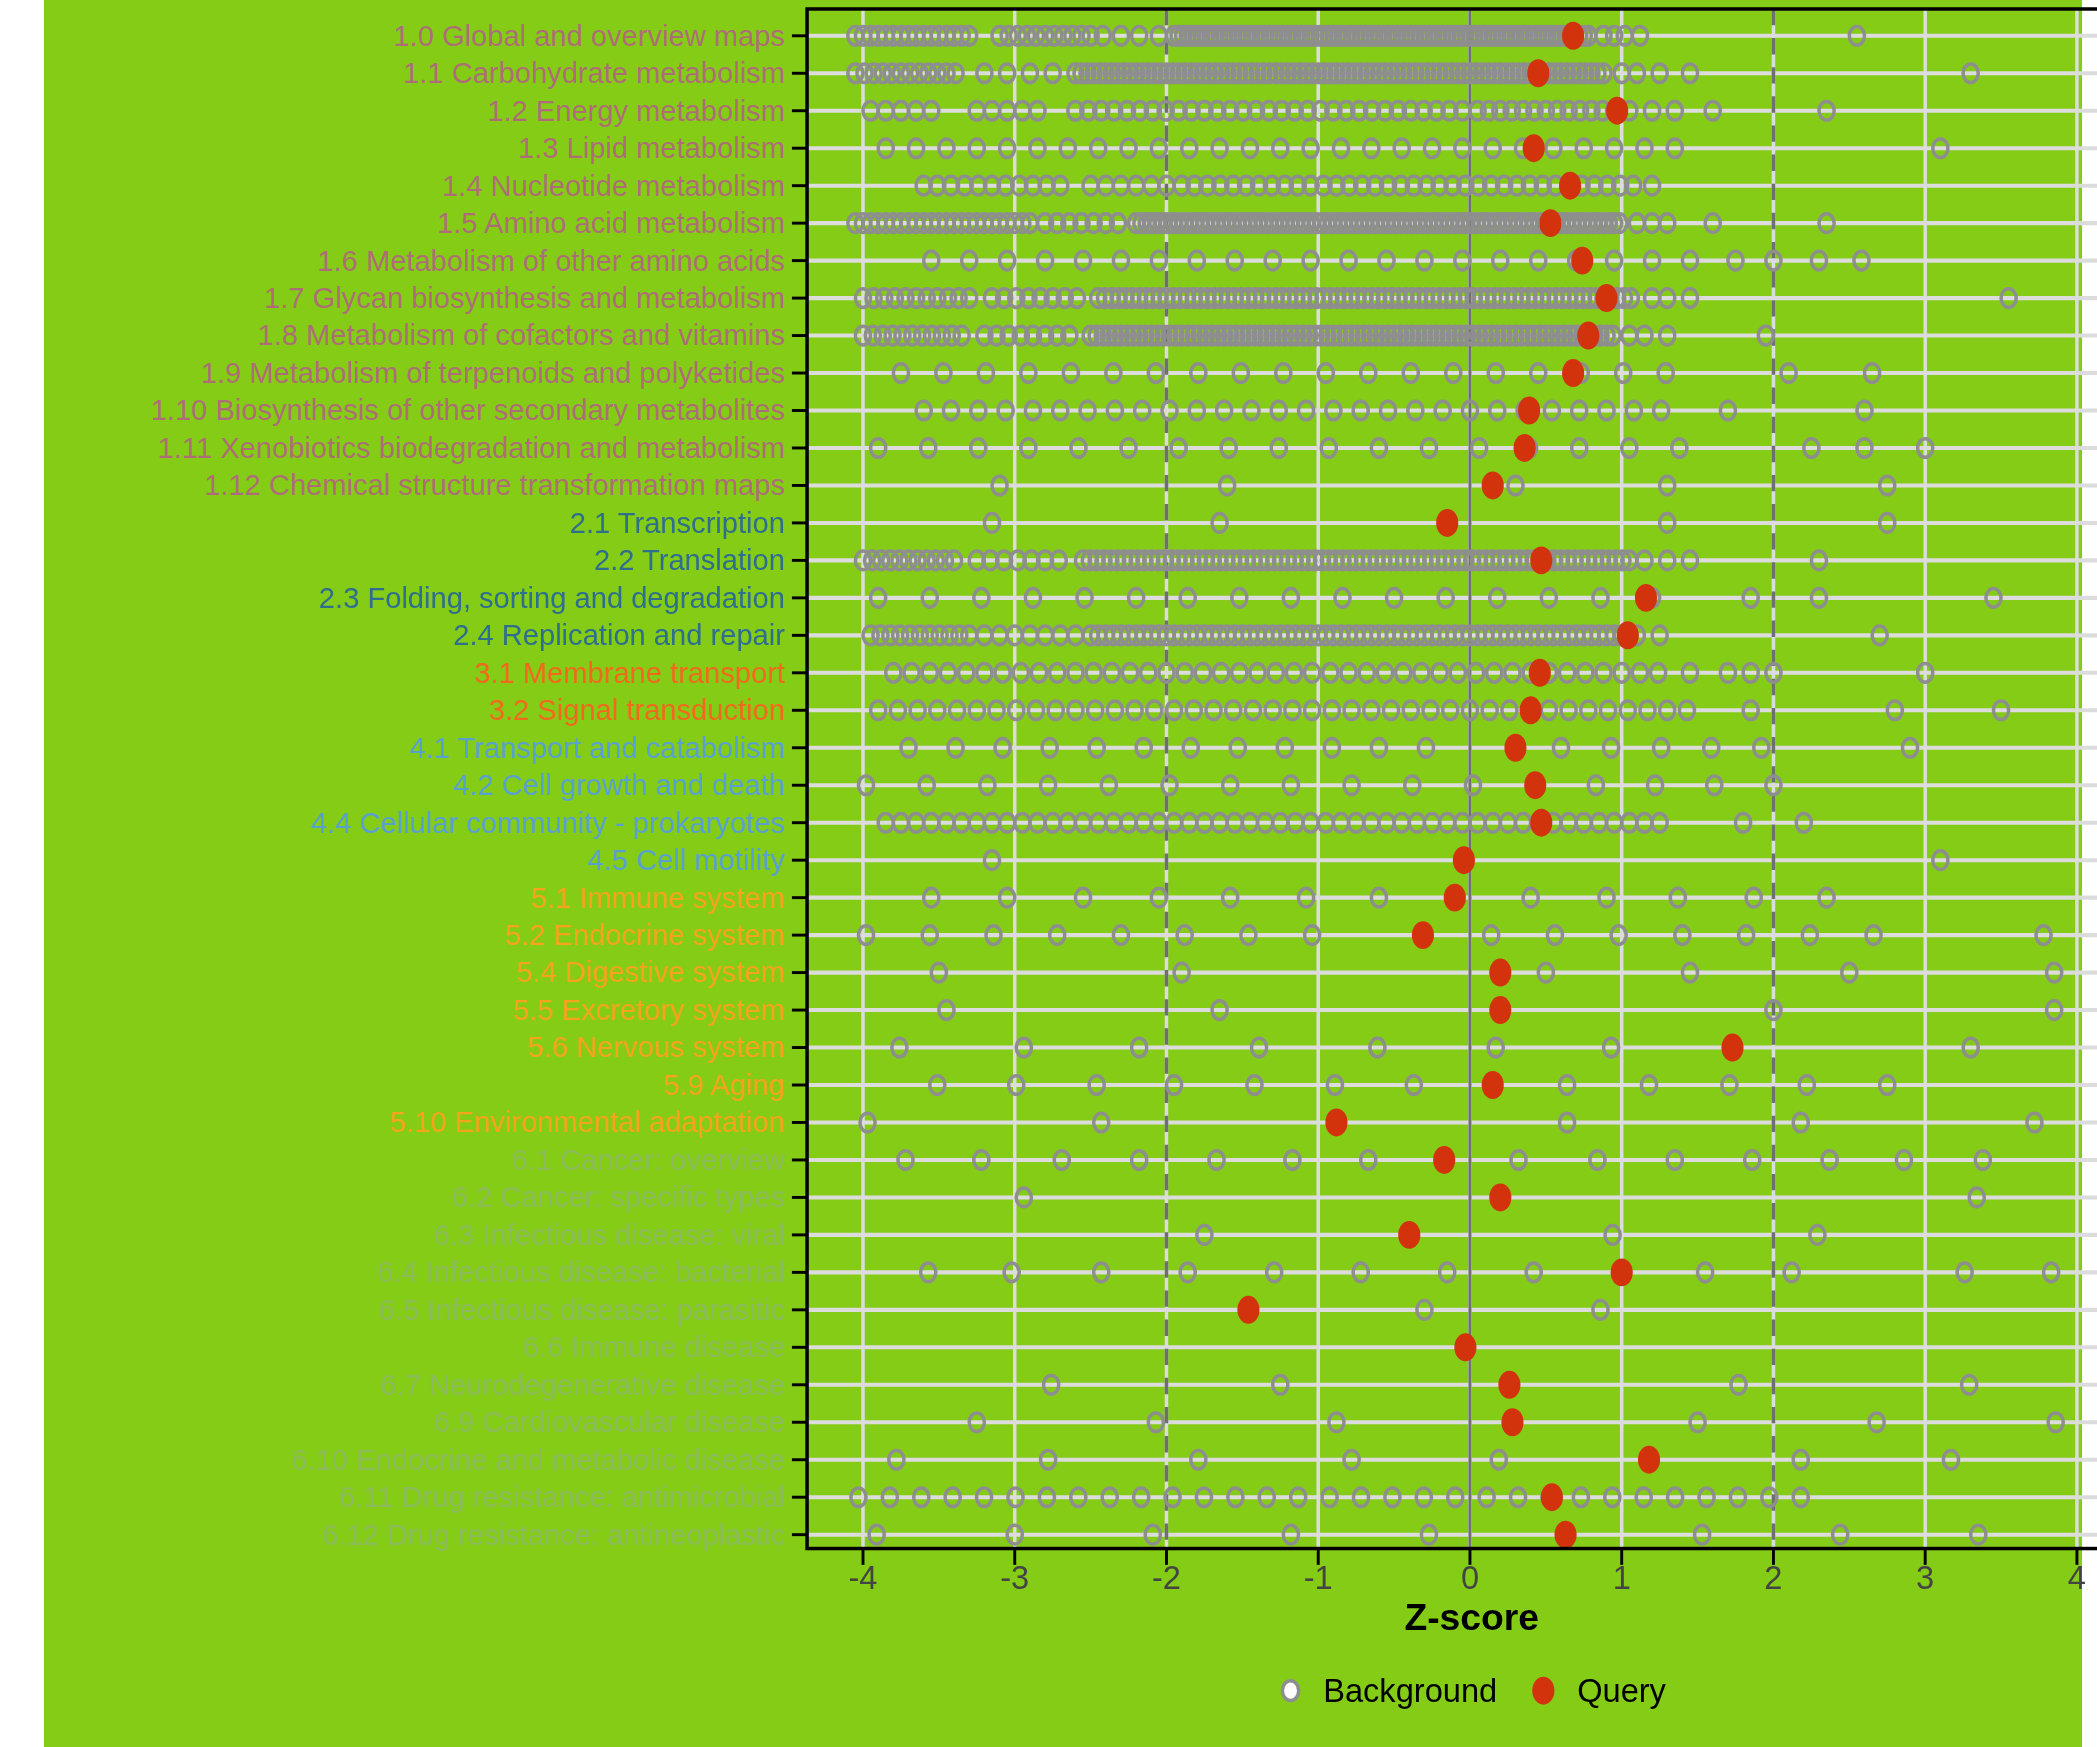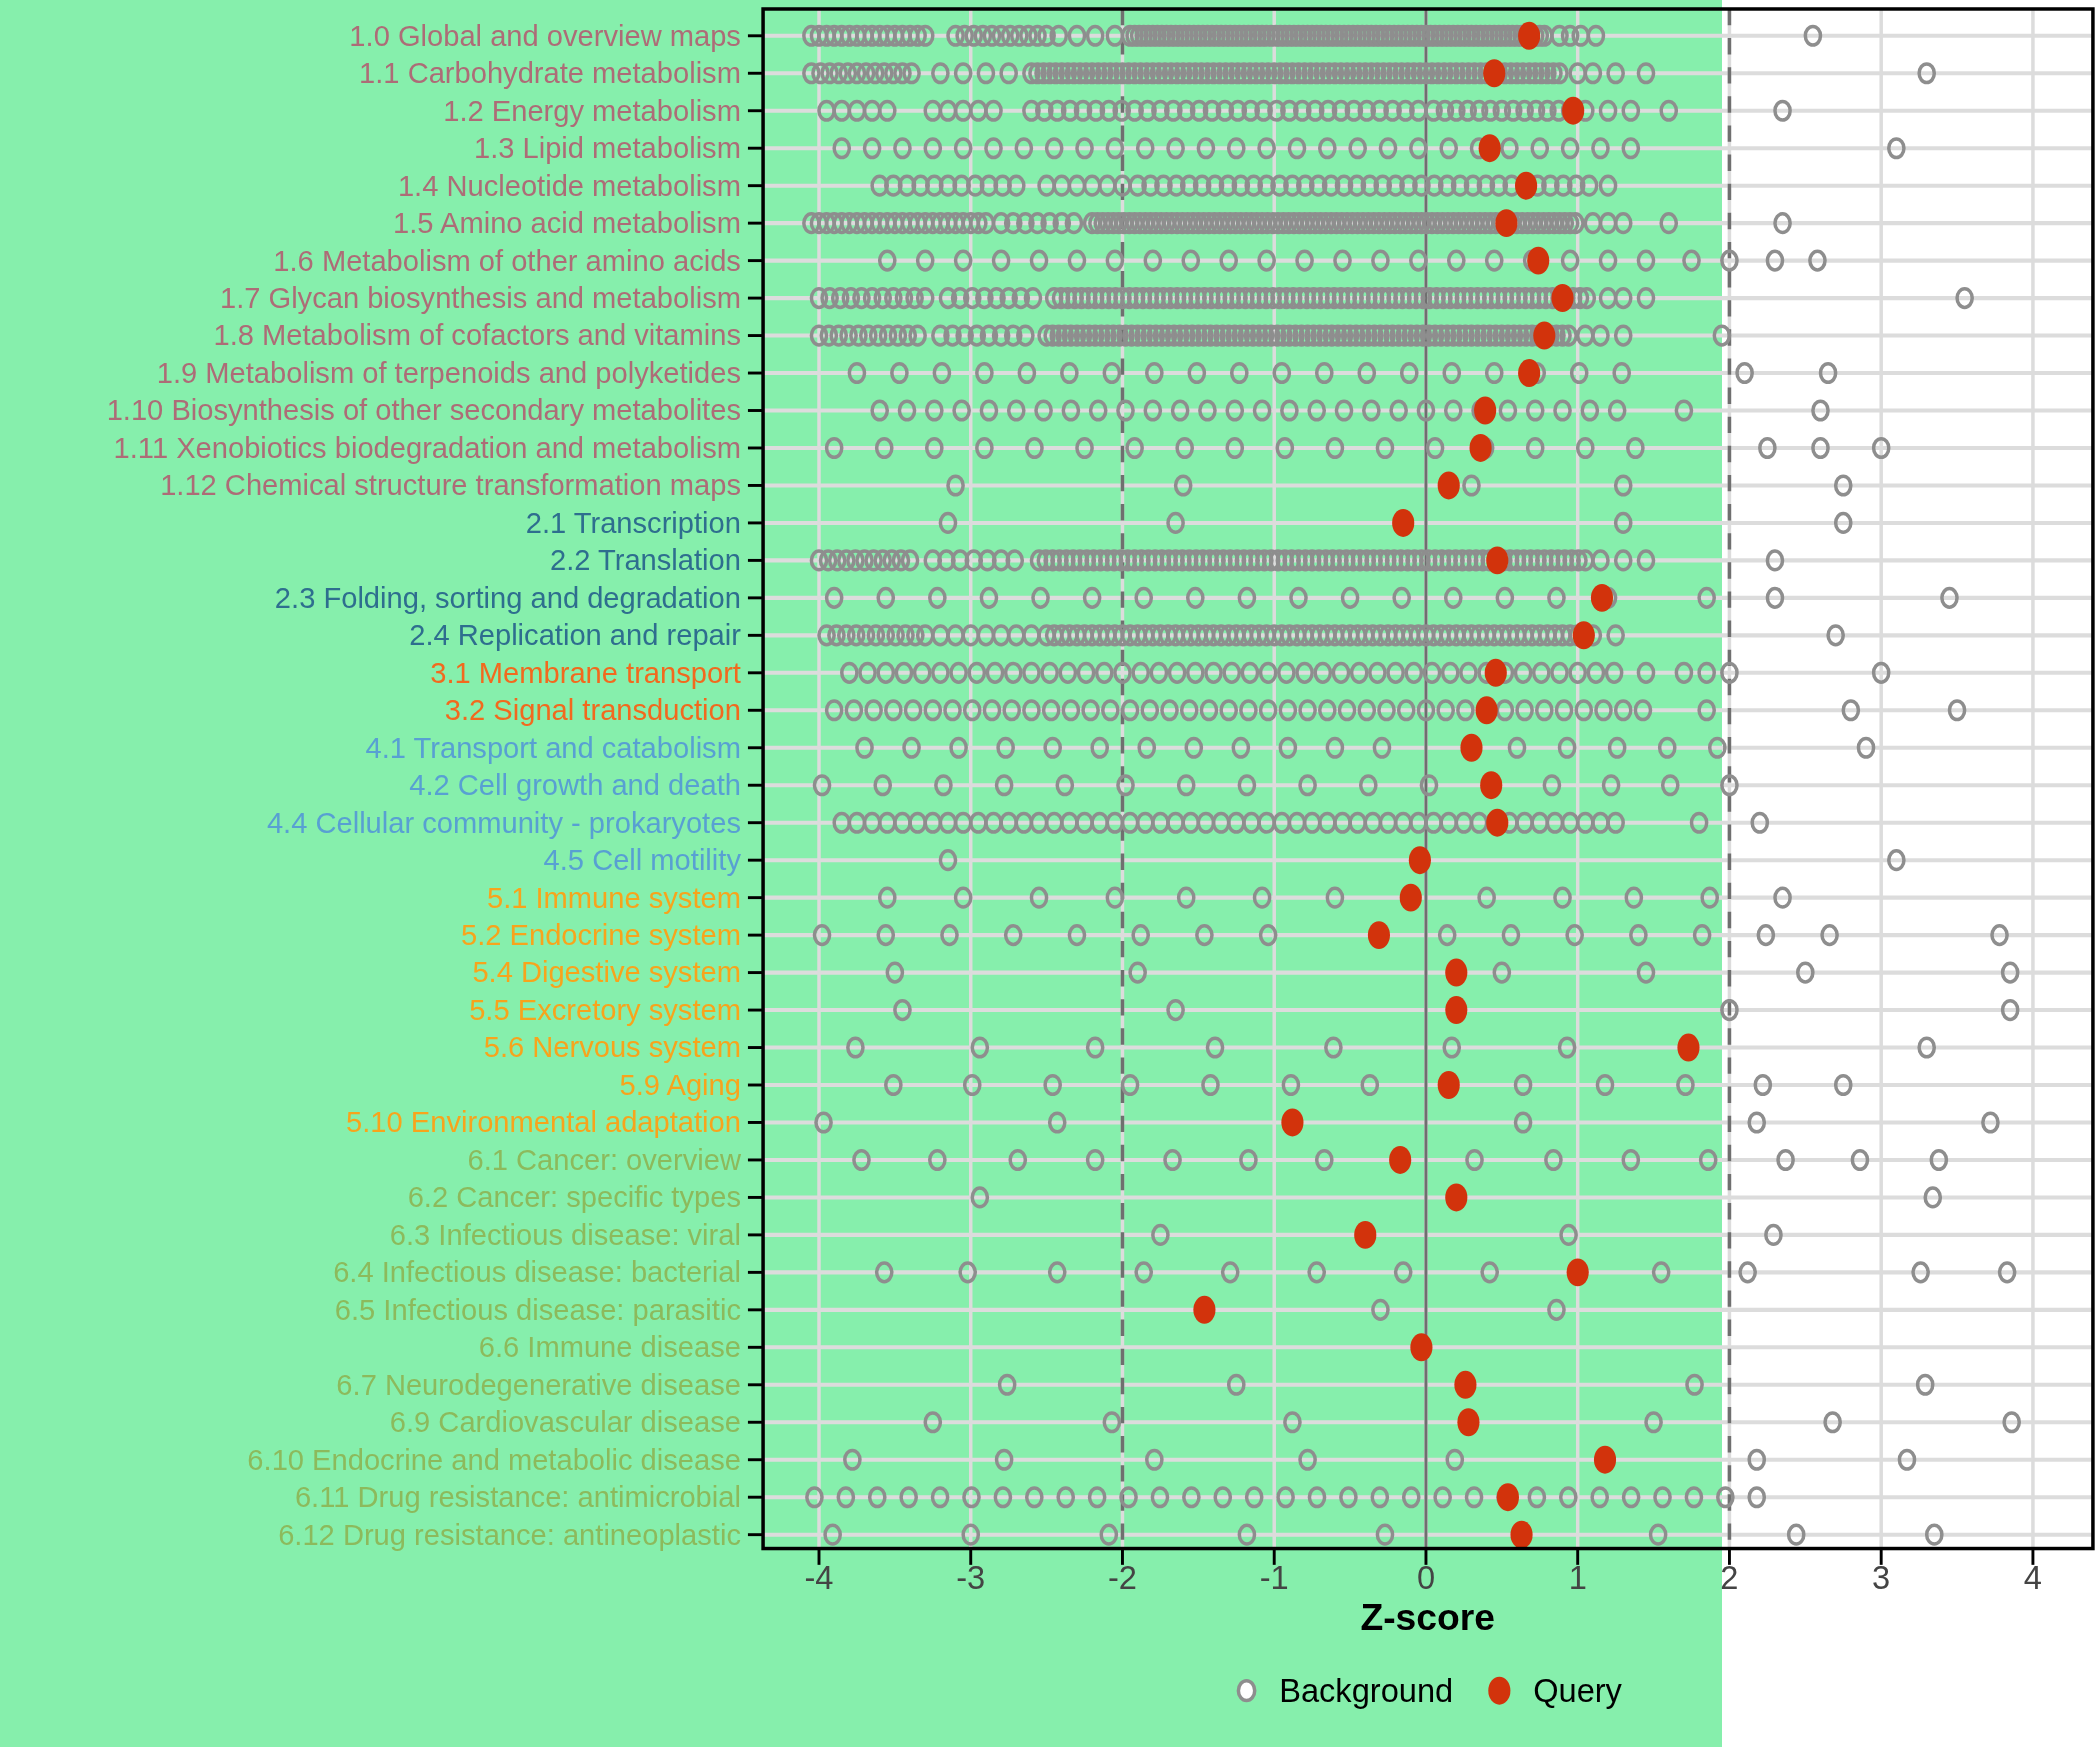--- a/index.html
+++ b/index.html
@@ -1,17 +1,17 @@
 <!DOCTYPE html>
 <html style="font-size:9.3px"><head>
 <meta charset="utf-8">
 <style>
   html,body{margin:0;padding:0;background:#ffffff;}
-  #figure{position:relative;width:1722px;height:1748px;background:#86efac;
-          font-family:"Liberation Sans", sans-serif;}
+  #figure{position:relative;width:2038px;height:1748px;background:#84cc16;
+          font-family:"Liberation Sans", sans-serif;margin-left:44px;}
   svg text{font-family:"Liberation Sans", sans-serif;}
   .row-label{font-size:50px;}
   .tick-label{font-size:56px;fill:#444444;}
   .axis-title{font-size:64px;font-weight:bold;fill:#000000;}
   .legend-text{font-size:56px;fill:#000000;}
 </style>
 </head>
 <body>
 
 <div id="figure">

